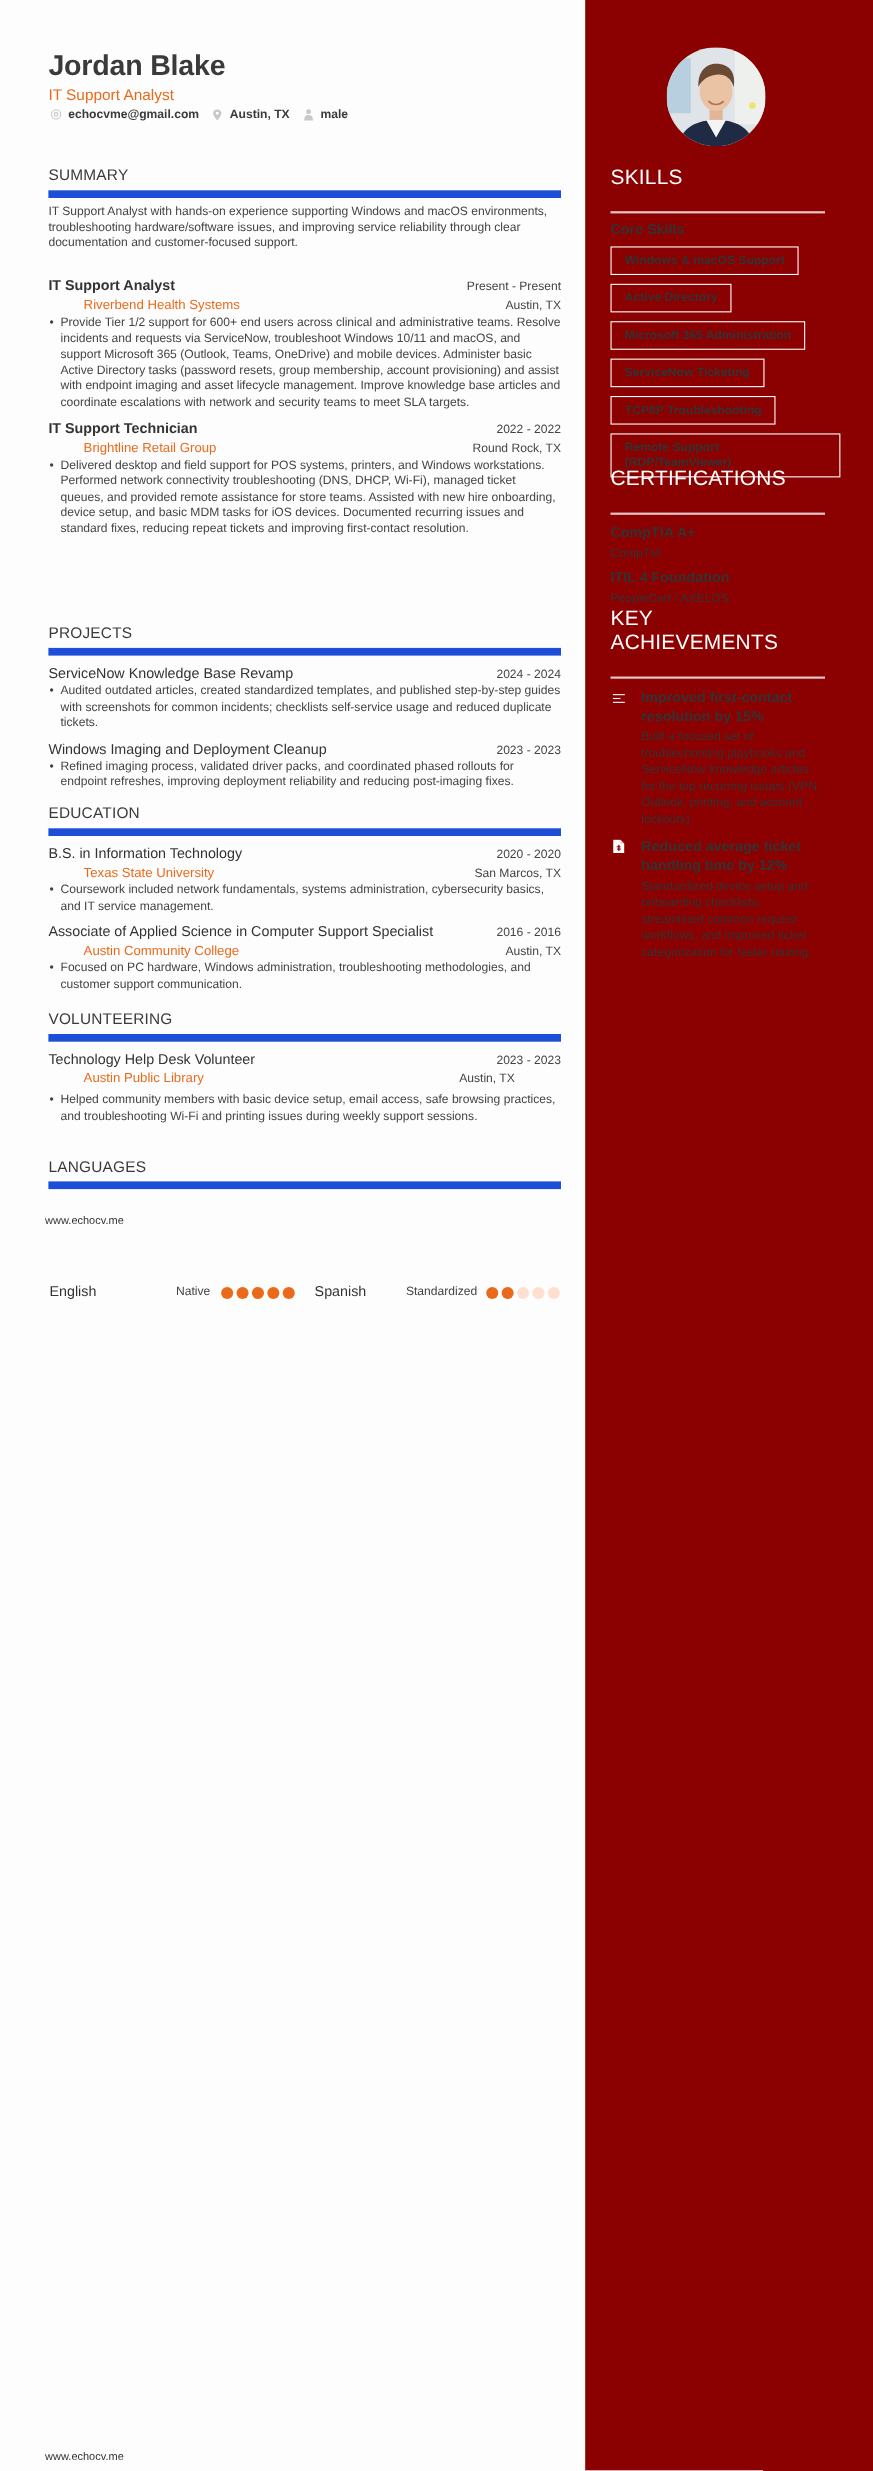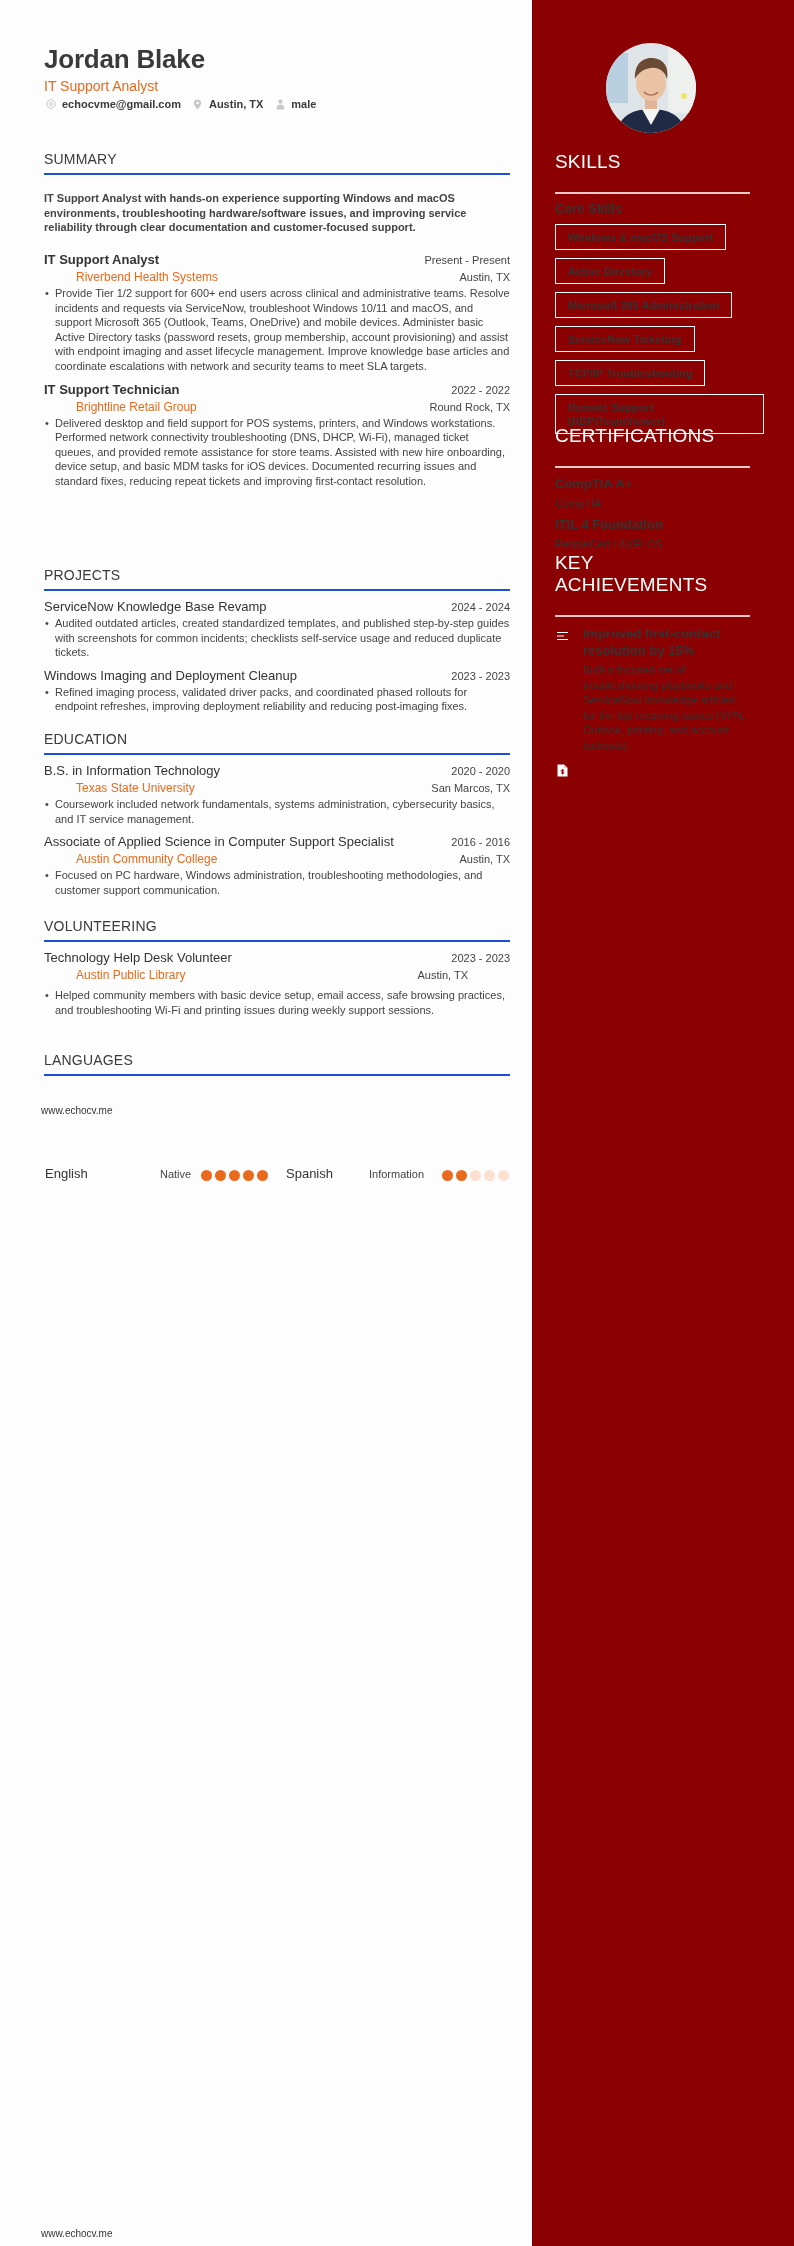--- a/index.html
+++ b/index.html
@@ -11,22 +11,22 @@
 
   
   .name { position: absolute; left: 44px; top: 44px; font-size: 26px; font-weight: bold; color: #3a3a3a; letter-spacing: -0.2px; }
   .role { position: absolute; left: 44px; top: 78px; font-size: 14px; color: #ea6a1c; }
   .contacts { position: absolute; left: 46px; top: 98px; display: flex; align-items: center; font-size: 11px; font-weight: bold; color: #3a3a3a; }
   .contact { display: flex; align-items: center; margin-right: 12px; }
   .cicon { width: 10px; height: 10px; margin-right: 6px; display: inline-flex; align-items: center; justify-content: center; }
 
   
   .sec { position: absolute; left: 44px; width: 466px; }
-  .sec-title { font-size: 14px; color: #3a3a3a; letter-spacing: 0.2px; padding-bottom: 6px; border-bottom: 2px solid #1d4ed8; }
-  .summary-text { font-size: 11px; line-height: 14.6px; color: #444; margin-top: 16px; font-weight: bold; }
+  .sec-title { font-size: 14px; color: #3a3a3a; letter-spacing: 0.2px; padding-bottom: 6px; border-bottom: 7px solid #1d4ed8; }
+  .summary-text { font-size: 11px; line-height: 14.6px; color: #444; margin-top: 5px; }
 
   .item { margin-top: 8px; }
   .row { display: flex; justify-content: space-between; align-items: baseline; }
   .ititle { font-size: 13px; color: #333; }
   .ititle.bold { font-weight: bold; }
   .idate { font-size: 11px; color: #444; }
   .iorg { font-size: 12px; color: #ea6a1c; margin-left: 32px; }
   .iloc { font-size: 11px; color: #444; }
   .bullet { display: flex; font-size: 11px; line-height: 14.6px; color: #444; margin-top: 2px; }
   .bullet .dot { width: 11px; flex: none; padding-left: 1px; }
@@ -209,21 +209,21 @@
   <span class="lang" style="left:0;">English</span>
   <span class="lvl" style="left:115px;">Native</span>
   <div class="dots" style="left:156px;">
     <span class="d" style="background:#ea6a1c"></span>
     <span class="d" style="background:#ea6a1c"></span>
     <span class="d" style="background:#ea6a1c"></span>
     <span class="d" style="background:#ea6a1c"></span>
     <span class="d" style="background:#ea6a1c"></span>
   </div>
   <span class="lang" style="left:241px;">Spanish</span>
-  <span class="lvl" style="left:324px;">Information</span>
+  <span class="lvl" style="left:324px;">Standardized</span>
   <div class="dots" style="left:397px;">
     <span class="d" style="background:#ea6a1c"></span>
     <span class="d" style="background:#ea6a1c"></span>
     <span class="d" style="background:#fde0d0"></span>
     <span class="d" style="background:#fde0d0"></span>
     <span class="d" style="background:#fde0d0"></span>
   </div>
 </div>
 
 <div class="footer-url" style="top:2228px;">www.echocv.me</div>
@@ -282,14 +282,18 @@
   <div class="ach">
     <div class="ach-icon">
       <svg width="11" height="13" viewBox="0 0 11 13">
           <path d="M0.5 0.5 H7 L10.5 4 V12.5 H0.5 Z" fill="#fff"></path>
           <path d="M7 0.5 V4 H10.5" fill="#e7c9c9"></path>
           <rect x="5" y="5" width="1.2" height="5.5" fill="#8b0000"></rect>
           <rect x="3.6" y="6.3" width="3.5" height="1" fill="#8b0000"></rect>
           <rect x="3.9" y="8.4" width="3.5" height="1" fill="#8b0000"></rect>
         </svg>
     </div>
+    <div>
+      <div class="ach-title">Reduced average ticket handling time by 12%</div>
+      <div class="ach-desc">Standardized device setup and onboarding checklists, streamlined common request workflows, and improved ticket categorization for faster routing.</div>
+    </div>
   </div>
 </div>
 
 </body></html>

